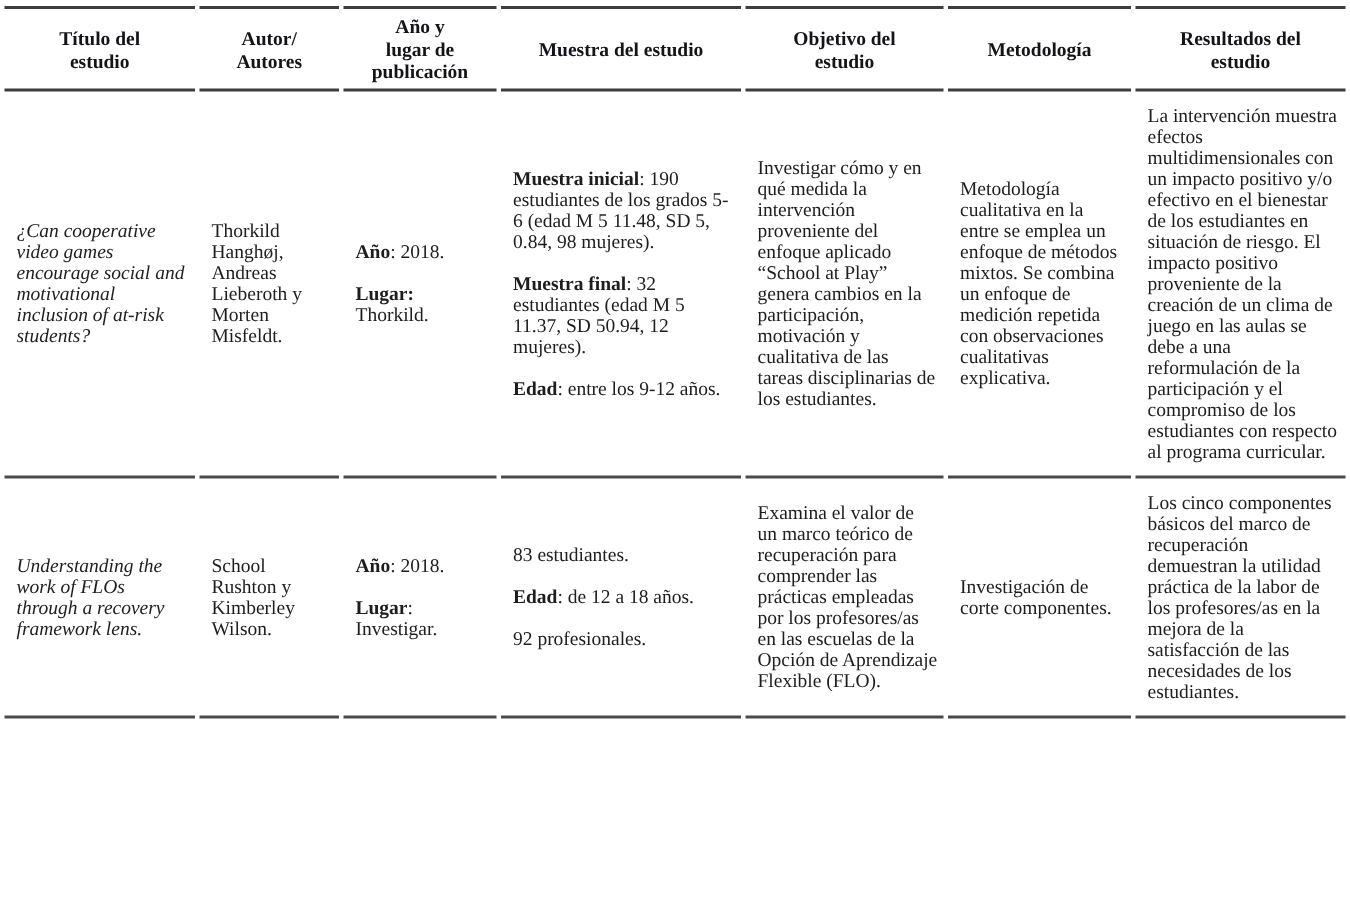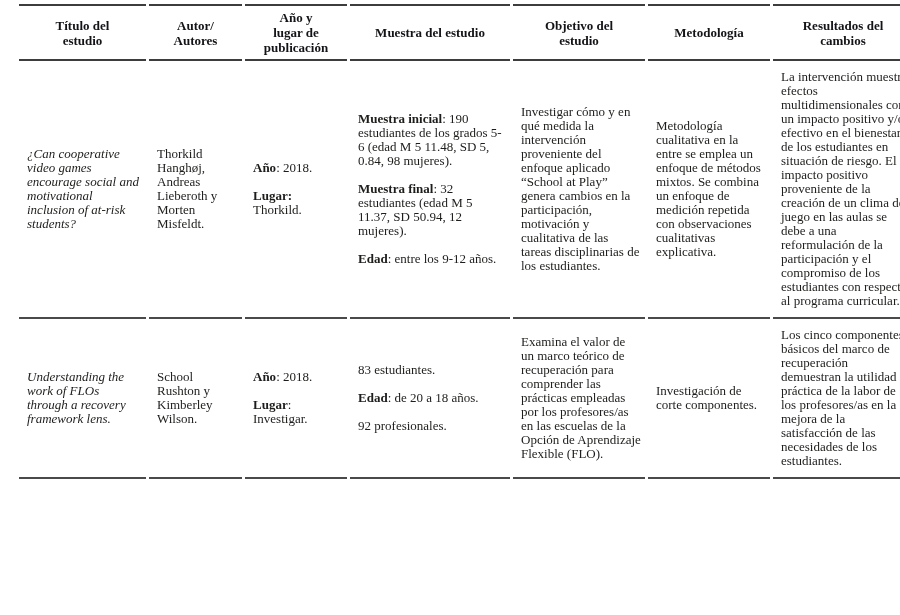--- a/index.html
+++ b/index.html
@@ -9,21 +9,20 @@
   }
   .page {
     width: 900px;
     height: 615px;
     box-sizing: border-box;
     padding-top: 4px;
     background: #ffffff;
     font-family: "Liberation Serif", "DejaVu Serif", serif;
     color: #1d1d1b;
     overflow: hidden;
-    padding-left: 16px;
   }
   table.studies {
     width: 900px;
     border-collapse: separate;
     border-spacing: 3px 0;
     table-layout: fixed;
   }
   table.studies th {
     border-top: 2px solid #3d3d3d;
     border-bottom: 2px solid #3d3d3d;
@@ -76,21 +75,21 @@
           <th>Autor/
 Autores</th>
           <th>Año y
 lugar de
 publicación</th>
           <th>Muestra del estudio</th>
           <th>Objetivo del
 estudio</th>
           <th>Metodología</th>
           <th>Resultados del
-cambios</th>
+estudio</th>
         </tr>
     </thead>
     <tbody>
         <tr>
           <td>
             <div class="cell">
               <p><span class="seg-italic">¿Can cooperative video games encourage social and motivational inclusion of at-risk students?</span></p>
             </div>
           </td>
           <td>
@@ -140,21 +139,21 @@
           </td>
           <td>
             <div class="cell">
               <p><span class="seg-bold">Año</span><span>: 2018.</span></p>
               <p><span class="seg-bold">Lugar</span><span>: Investigar.</span></p>
             </div>
           </td>
           <td>
             <div class="cell">
               <p><span>83 estudiantes.</span></p>
-              <p><span class="seg-bold">Edad</span><span>: de 20 a 18 años.</span></p>
+              <p><span class="seg-bold">Edad</span><span>: de 12 a 18 años.</span></p>
               <p><span>92 profesionales.</span></p>
             </div>
           </td>
           <td>
             <div class="cell">
               <p><span>Examina el valor de un marco teórico de recuperación para comprender las prácticas empleadas por los profesores/as en las escuelas de la Opción de Aprendizaje Flexible (FLO).</span></p>
             </div>
           </td>
           <td>
             <div class="cell">

